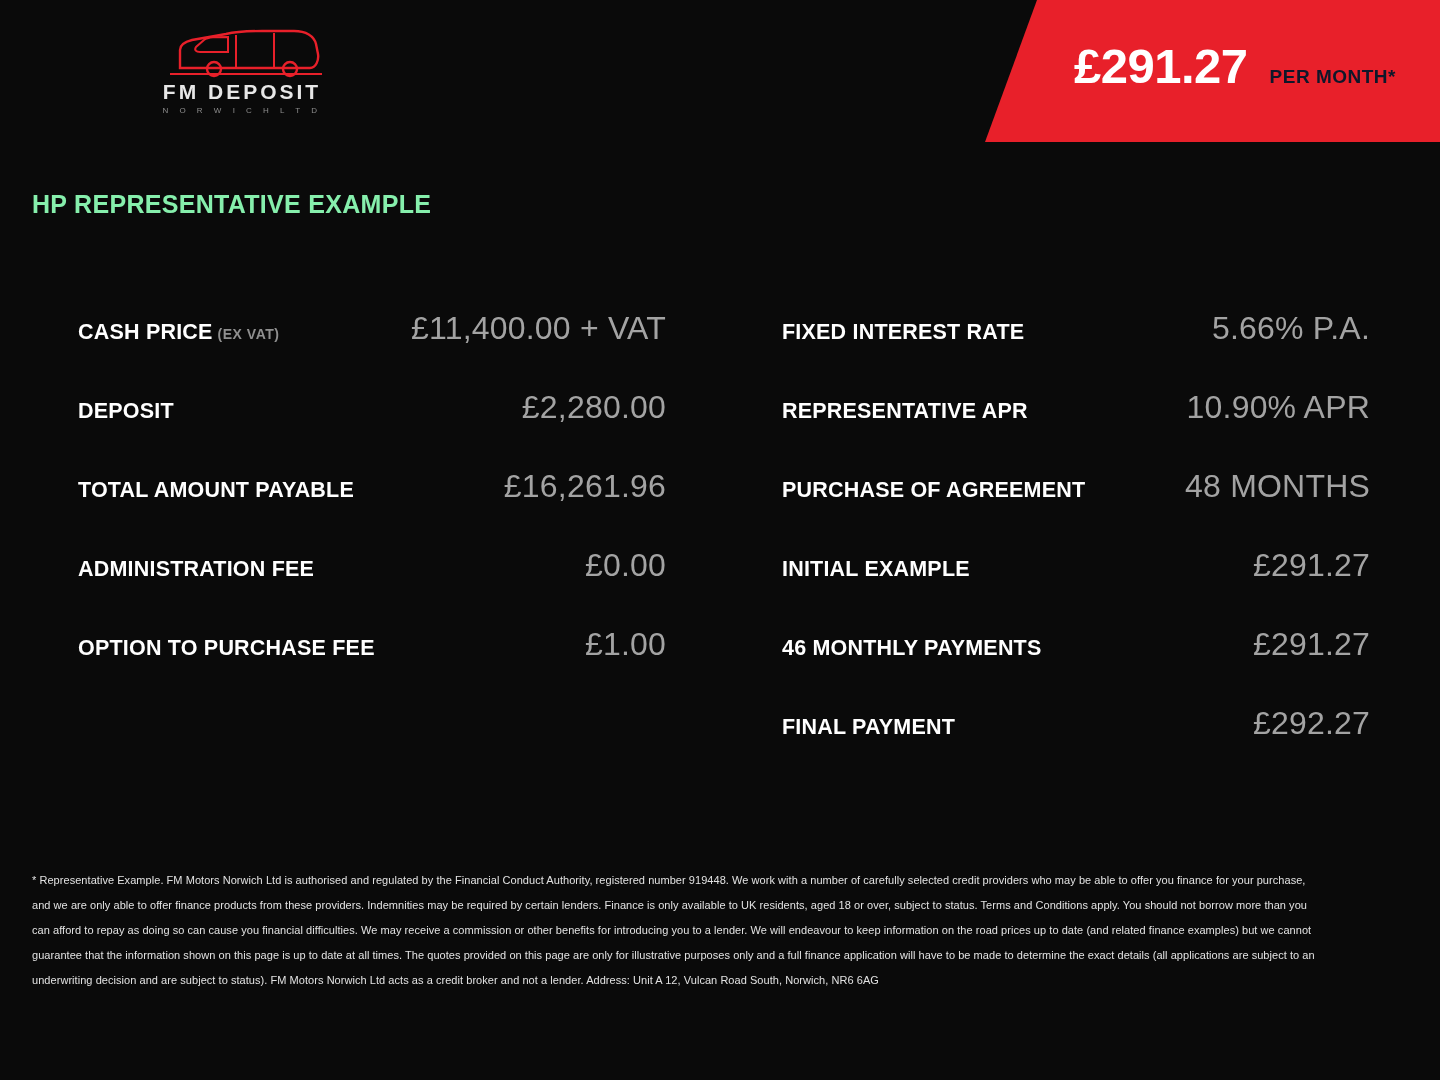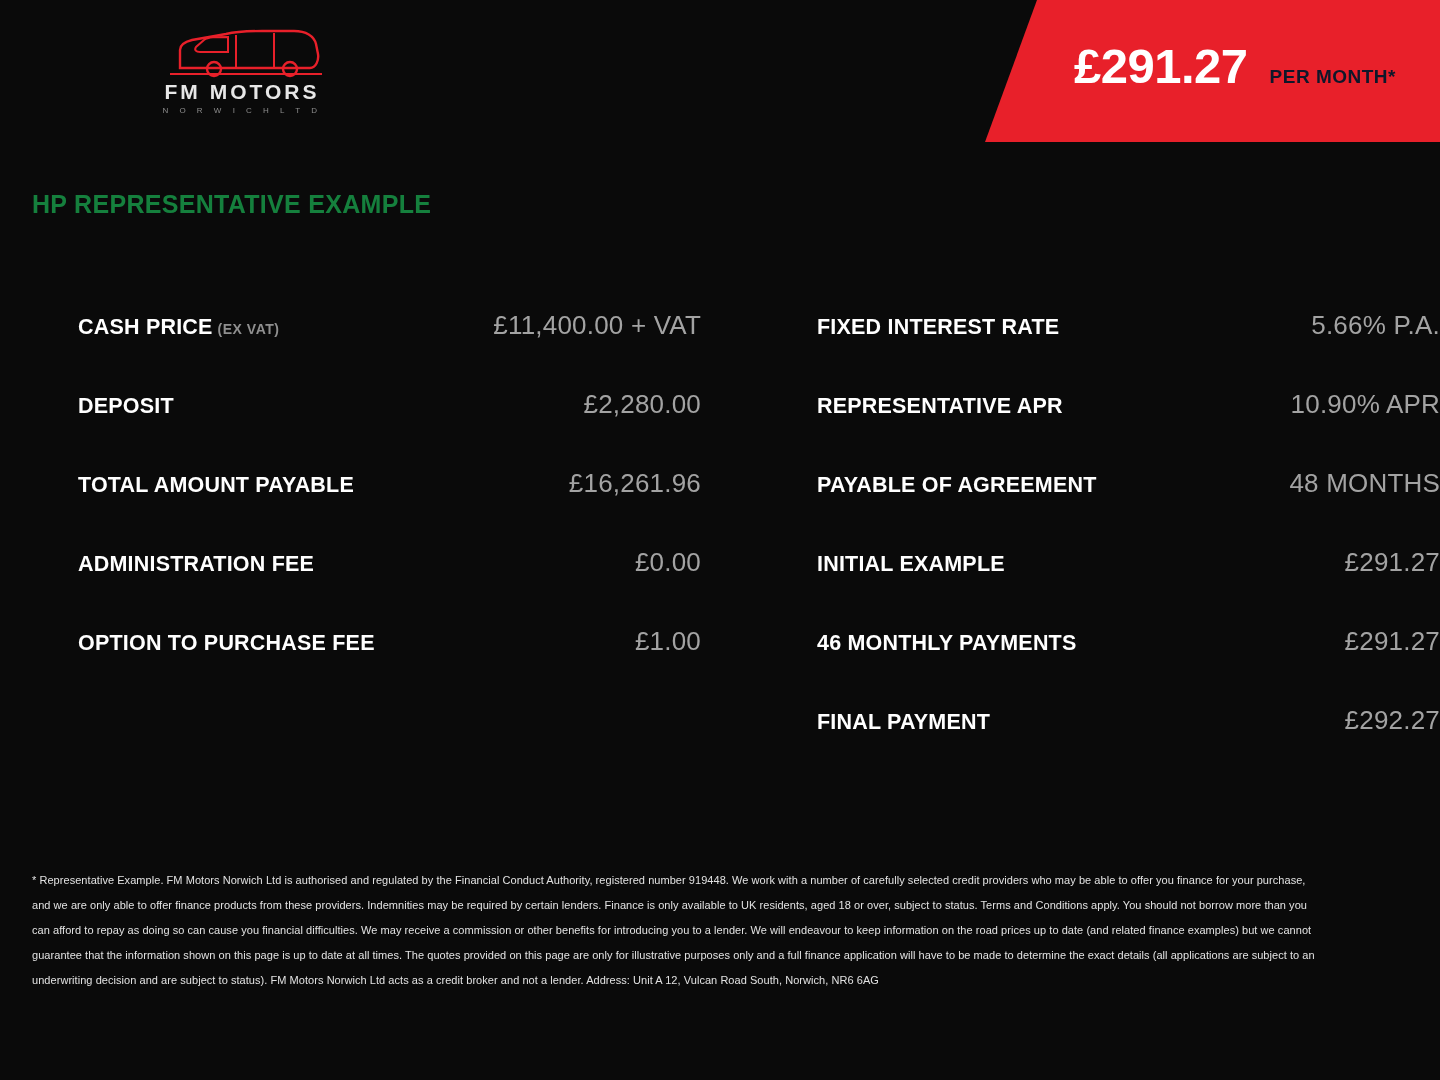--- a/index.html
+++ b/index.html
@@ -95,38 +95,38 @@
   }
 
   
   .section-title {
     position: absolute;
     left: 32px;
     top: 190px;
     font-size: 25px;
     font-weight: bold;
     letter-spacing: 0.3px;
-    color: #15803d;
+    color: #86efac;
   }
 
   
   .columns {
     position: absolute;
     left: 0;
     top: 310px;
     width: 1440px;
     display: flex;
   }
   .col {
     width: 700px;
     display: flex;
     flex-direction: column;
   }
   .col-left { padding-left: 78px; padding-right: 38px; }
-  .col-right { padding-left: 78px; }
+  .col-right { padding-left: 78px; padding-right: 70px; }
 
   .row {
     display: flex;
     justify-content: space-between;
     align-items: baseline;
     height: 79px;
   }
   .row-label {
     font-size: 21.5px;
     font-weight: bold;
@@ -136,21 +136,21 @@
     text-align: center;
   }
   .row-label .suffix {
     font-size: 14px;
     font-weight: bold;
     color: #8f8f8f;
     letter-spacing: 0.5px;
     margin-left: 5px;
   }
   .row-value {
-    font-size: 26px;
+    font-size: 32px;
     color: #a3a3a3;
     letter-spacing: 0.2px;
     white-space: nowrap;
     text-align: right;
   }
 
   
   .disclaimer {
     position: absolute;
     left: 32px;
@@ -170,21 +170,21 @@
   <div class="logo">
     <svg class="logo-van" viewBox="0 0 152 52">
       <path d="M10 40 L10 22 C10 18 14 14 22 12 L56 6 C64 4 78 3 92 3 L124 3 C136 3 144 8 146 16 L148 26 C149 32 146 40 140 40 Z" fill="none" stroke="#e8202a" stroke-width="2.4"></path>
       <path d="M58 9 L58 24 L30 24 C26 24 24 22 26 19 L34 12 C38 9 46 9 58 9 Z" fill="none" stroke="#e8202a" stroke-width="2"></path>
       <line x1="66" y1="7" x2="66" y2="40" stroke="#e8202a" stroke-width="2"></line>
       <line x1="104" y1="5" x2="104" y2="40" stroke="#e8202a" stroke-width="2"></line>
       <circle cx="44" cy="41" r="7" fill="none" stroke="#e8202a" stroke-width="2.4"></circle>
       <circle cx="120" cy="41" r="7" fill="none" stroke="#e8202a" stroke-width="2.4"></circle>
       <line x1="0" y1="46" x2="152" y2="46" stroke="#e8202a" stroke-width="2"></line>
     </svg>
-    <div class="logo-name">FM MOTORS</div>
+    <div class="logo-name">FM DEPOSIT</div>
     <div class="logo-sub">N O R W I C H   L T D</div>
   </div>
 
   <div class="price-flag">
     <div class="price-inner">
       <span class="price-amount">£291.27</span>
       <span class="price-period">PER MONTH*</span>
     </div>
   </div>
 </div>
@@ -219,21 +219,21 @@
   <div class="col col-right">
     <div class="row">
       <div class="row-label"><span>FIXED INTEREST RATE</span><span class="suffix"></span></div>
       <div class="row-value">5.66% P.A.</div>
     </div>
     <div class="row">
       <div class="row-label"><span>REPRESENTATIVE APR</span><span class="suffix"></span></div>
       <div class="row-value">10.90% APR</div>
     </div>
     <div class="row">
-      <div class="row-label"><span>PAYABLE OF AGREEMENT</span><span class="suffix"></span></div>
+      <div class="row-label"><span>PURCHASE OF AGREEMENT</span><span class="suffix"></span></div>
       <div class="row-value">48 MONTHS</div>
     </div>
     <div class="row">
       <div class="row-label"><span>INITIAL EXAMPLE</span><span class="suffix"></span></div>
       <div class="row-value">£291.27</div>
     </div>
     <div class="row">
       <div class="row-label"><span>46 MONTHLY PAYMENTS</span><span class="suffix"></span></div>
       <div class="row-value">£291.27</div>
     </div>

